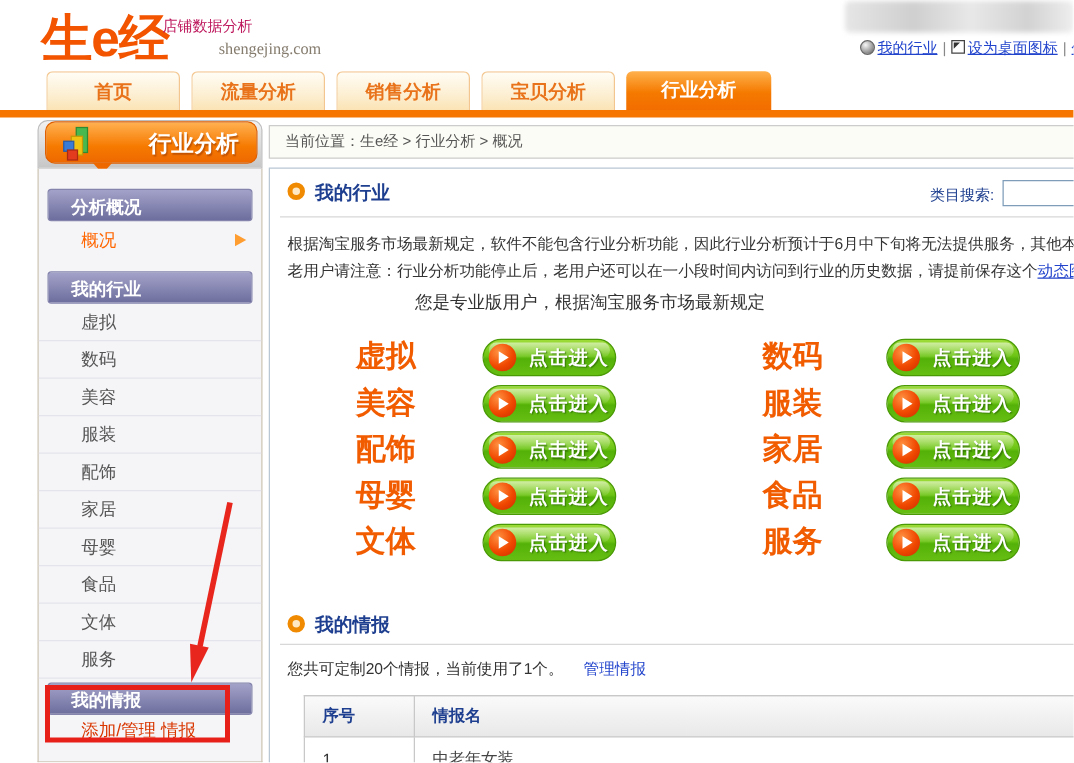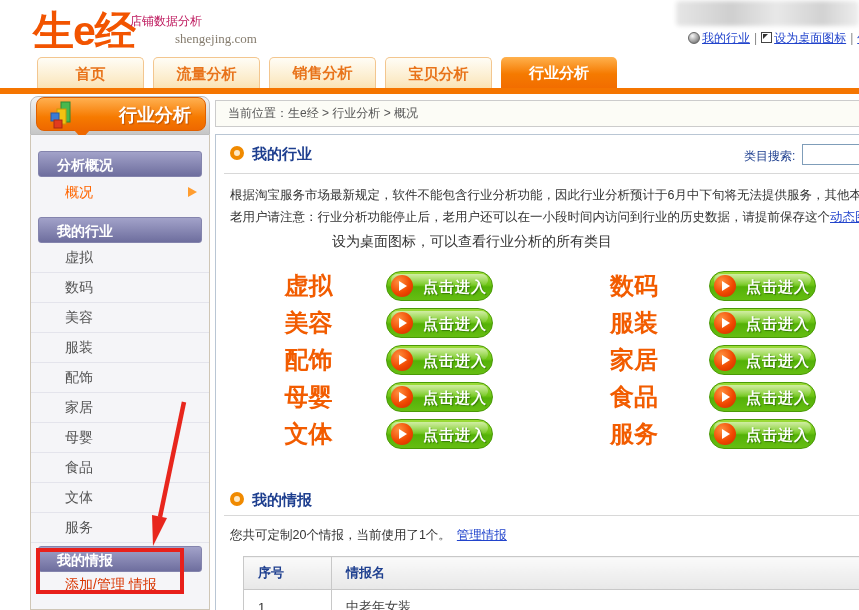--- a/index.html
+++ b/index.html
@@ -81,21 +81,21 @@
   .go-btn::before{content:'';position:absolute;left:4px;right:4px;top:2px;height:12px;border-radius:10px;
           background:linear-gradient(rgba(255,255,255,.55),rgba(255,255,255,.05));z-index:1;}
   .go-circle{position:absolute;left:4px;top:3px;width:22px;height:22px;border-radius:50%;z-index:2;
           background:radial-gradient(circle at 35% 30%,#ff9040,#f04800 55%,#c92c00);
           display:flex;align-items:center;justify-content:center;}
   .go-tri{width:0;height:0;border-left:8px solid #fff;border-top:5px solid transparent;border-bottom:5px solid transparent;margin-left:2px;}
   .go-text{position:absolute;left:32px;top:0;width:72px;height:30px;line-height:29px;text-align:center;z-index:2;
           color:#fff;font-size:15px;font-weight:bold;letter-spacing:1px;text-shadow:1px 1px 1px rgba(40,100,0,.7);}
 
   .usage-line{position:absolute;left:14px;top:392px;font-size:12.5px;color:#333;}
-  .usage-line a{color:#2244cc;text-decoration:underline;cursor:pointer;margin-left:6px;}
+  .usage-line a{color:#2244cc;cursor:pointer;margin-left:16px;}
 
   .intel-table{position:absolute;left:27px;top:421px;width:640px;border-collapse:collapse;table-layout:fixed;}
   .intel-table th{height:30px;background:linear-gradient(#fafafa,#e8e8e8);border:1px solid #c8c8c8;
           font-size:13px;font-weight:bold;color:#1e3f8f;text-align:left;padding-left:14px;}
   .intel-table td{height:32px;border:1px solid #c8c8c8;font-size:13px;color:#333;padding-left:14px;background:#fff;}
   .intel-table td a{color:#444;text-decoration:underline;cursor:pointer;}
   .col-no{width:72px;}
 </style>
 </head>
 <body>
@@ -105,21 +105,21 @@
   <div class="logo-text">生e经</div>
   <div class="logo-sub">店铺数据分析</div>
   <div class="logo-domain">shengejing.com</div>
   <div class="redacted"></div>
   <div class="top-links">
     <span class="ico-headset"></span><a>我的行业</a><span class="tl-sep">|</span><span class="ico-shortcut"></span><a>设为桌面图标</a><span class="tl-sep">|</span><a>使</a>
   </div>
 
   <div class="tab inactive" style="left:37px;width:107px;">首页</div>
   <div class="tab inactive" style="left:153px;width:107px;">流量分析</div>
-  <div class="tab inactive" style="left:269px;width:107px;font-family:Liberation Serif, serif;">销售分析</div>
+  <div class="tab inactive" style="left:269px;width:107px;">销售分析</div>
   <div class="tab inactive" style="left:385px;width:107px;">宝贝分析</div>
   <div class="tab active" style="left:501px;width:116px;">行业分析</div>
   <div class="tab-underbar"></div>
 
   <div class="sb-top"></div>
   <div class="sb-bubble">
     <span class="sb-icon">
       <svg width="36" height="30" viewBox="0 0 36 30">
         <rect x="14" y="2" width="9" height="20" fill="#49b84e" stroke="#2f8a34" stroke-width="1"></rect>
         <rect x="10" y="9" width="9" height="15" fill="#f2c211" stroke="#c49a06" stroke-width="1"></rect>
@@ -187,21 +187,21 @@
     <span class="sec-dot" style="left:14px;top:11px;"></span>
     <span class="sec-title" style="left:36px;top:10px;">我的行业</span>
     <span class="search-label">类目搜索:</span>
     <input class="search-input" type="text" style="">
     <div class="panel-hr" style="top:38px;"></div>
 
     <div class="notice" style="top:52px;">根据淘宝服务市场最新规定，软件不能包含行业分析功能，因此行业分析预计于6月中下旬将无法提供服务，其他本店分</div>
     <div class="notice" style="top:74px;">
       <span>老用户请注意：行业分析功能停止后，老用户还可以在一小段时间内访问到行业的历史数据，请提前保存这个</span><a>动态图片</a>
     </div>
-    <div class="center-line">设为桌面图标，可以查看行业分析的所有类目</div>
+    <div class="center-line">您是专业版用户，根据淘宝服务市场最新规定</div>
 
     <div class="cat-row" style="top:136px;">
       <div class="cat-label l">虚拟</div>
       <div class="go-btn l">
           <span class="go-circle">
             <span class="go-tri"></span>
           </span>
           <span class="go-text">点击进入</span>
         </div>
       <div class="cat-label r">数码</div>

